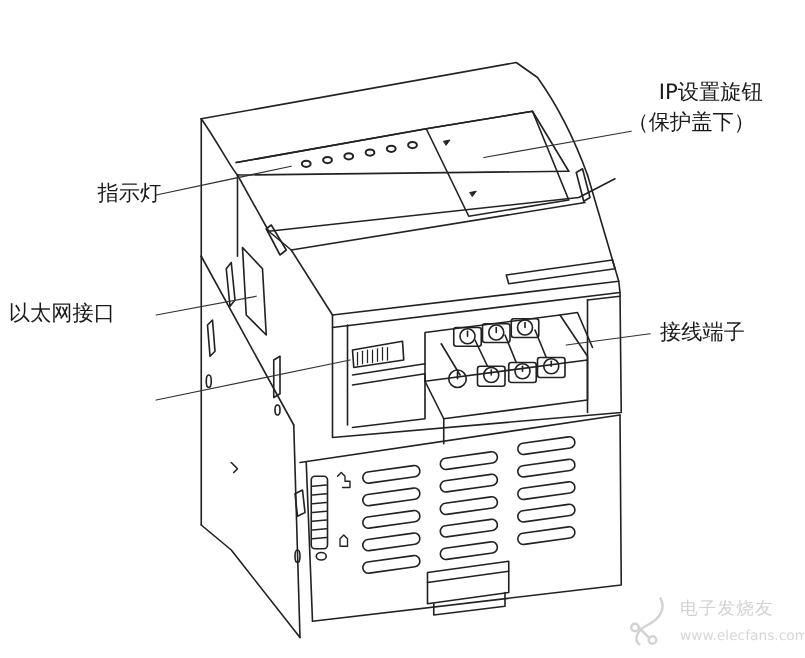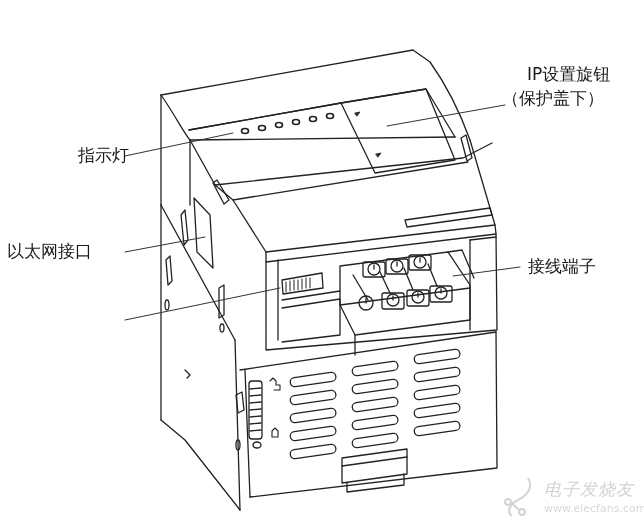--- a/index.html
+++ b/index.html
@@ -3,21 +3,21 @@
   <meta charset="utf-8">
   <style>
     html, body { margin: 0; padding: 0; background: #ffffff; }
     body { width: 644px; height: 526px; position: relative; overflow: hidden;
            font-family: "DejaVu Sans", sans-serif; }
     .stage { position: absolute; left: 0; top: 0; width: 644px; height: 526px; }
     .label { position: absolute; font-size: 17px; color: #1a1a1a; white-space: nowrap; line-height: 1; }
     .label.right { text-align: left; }
     svg.drawing { position: absolute; left: 0; top: 0; }
     .watermark { position: absolute; left: 500px; top: 474px; width: 140px; height: 50px; opacity: 0.45; }
-    .wm-cn { position: absolute; left: 44px; top: 4px; font-size: 17px; color: #9a9a9a; font-style: italic; letter-spacing: 1px; }
+    .wm-cn { position: absolute; left: 44px; top: 4px; font-size: 14px; color: #9a9a9a; letter-spacing: 1px; }
     .wm-url { position: absolute; left: 44px; top: 28px; font-size: 11px; color: #a6a6a6; }
   </style>
 </head>
 <body>
 
 <div class="stage">
 
   <svg class="drawing" width="644" height="526" viewBox="0 0 644 526" fill="none" stroke="#222" stroke-width="1.3" stroke-linejoin="round" stroke-linecap="round">
 
     <g>

